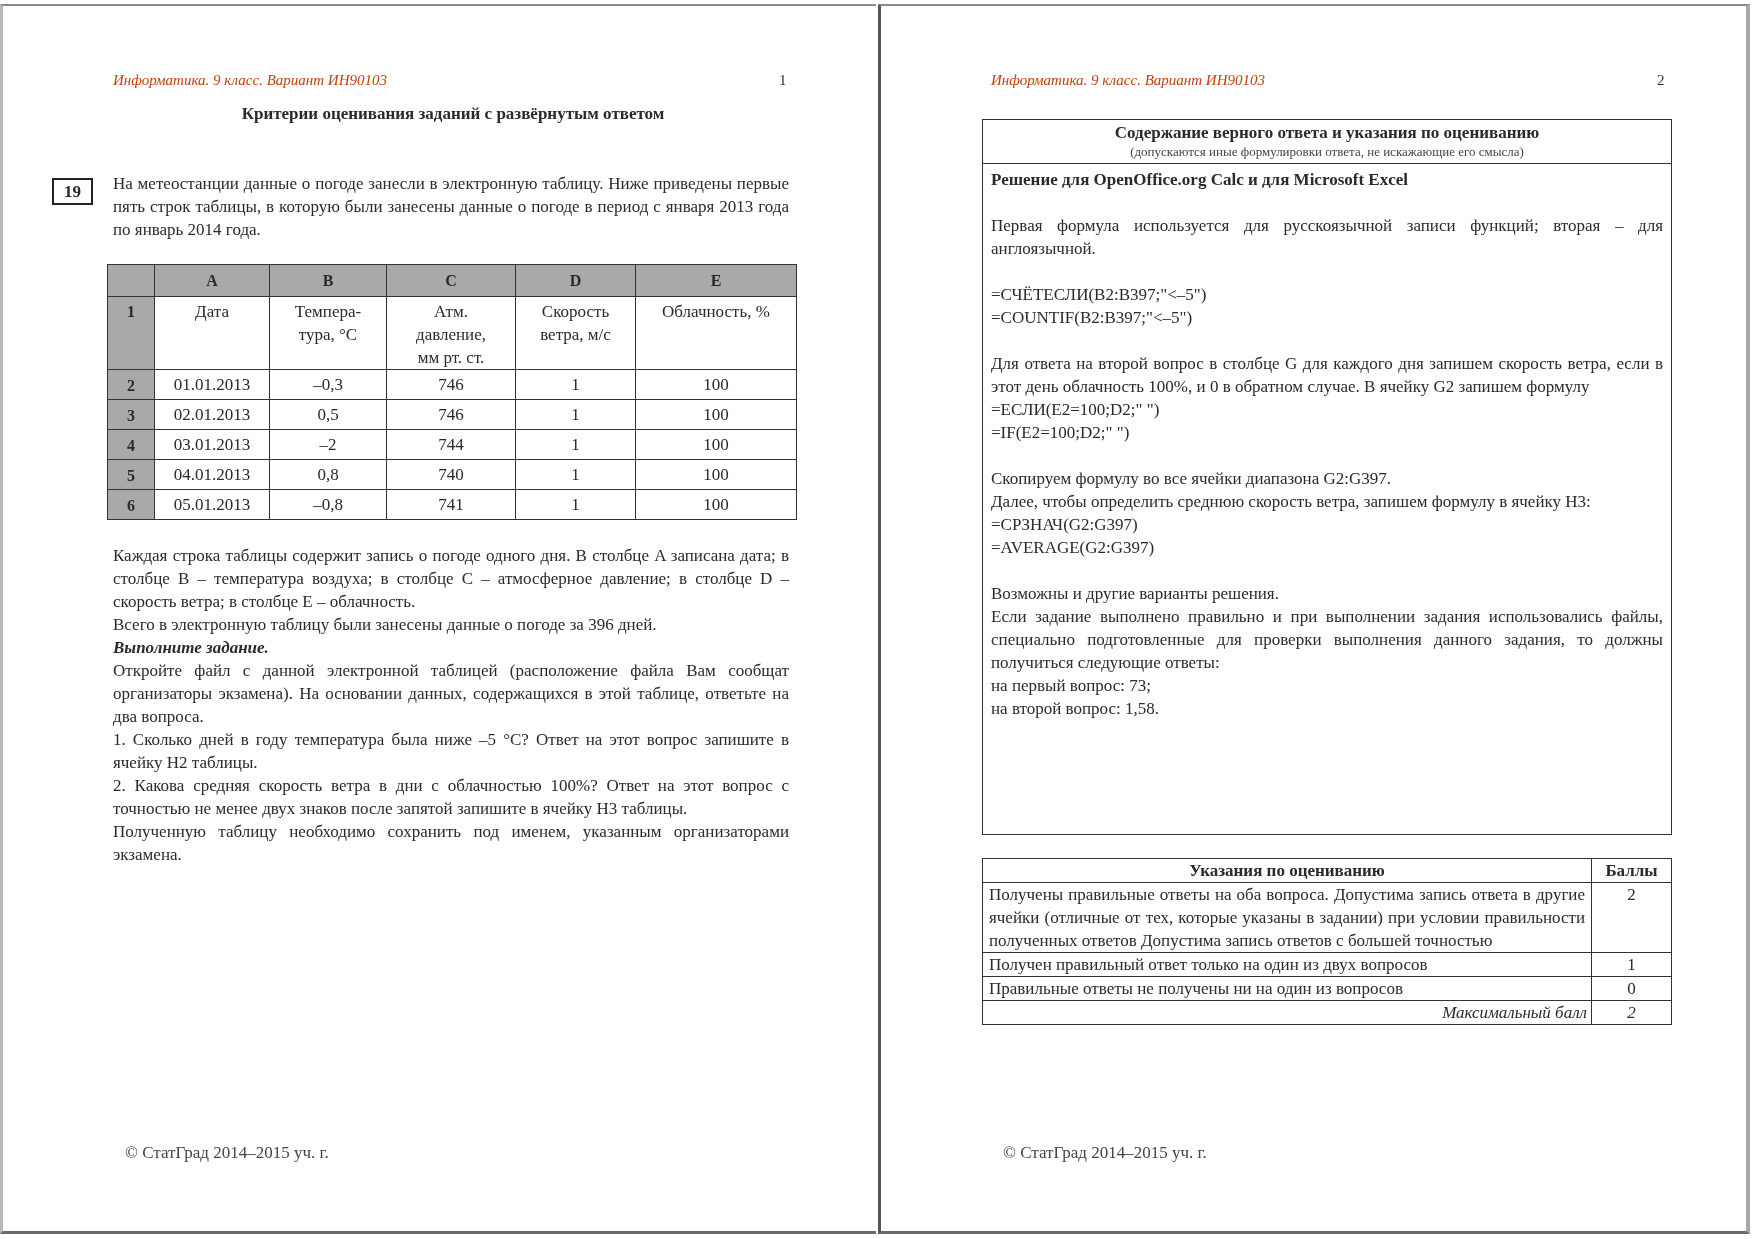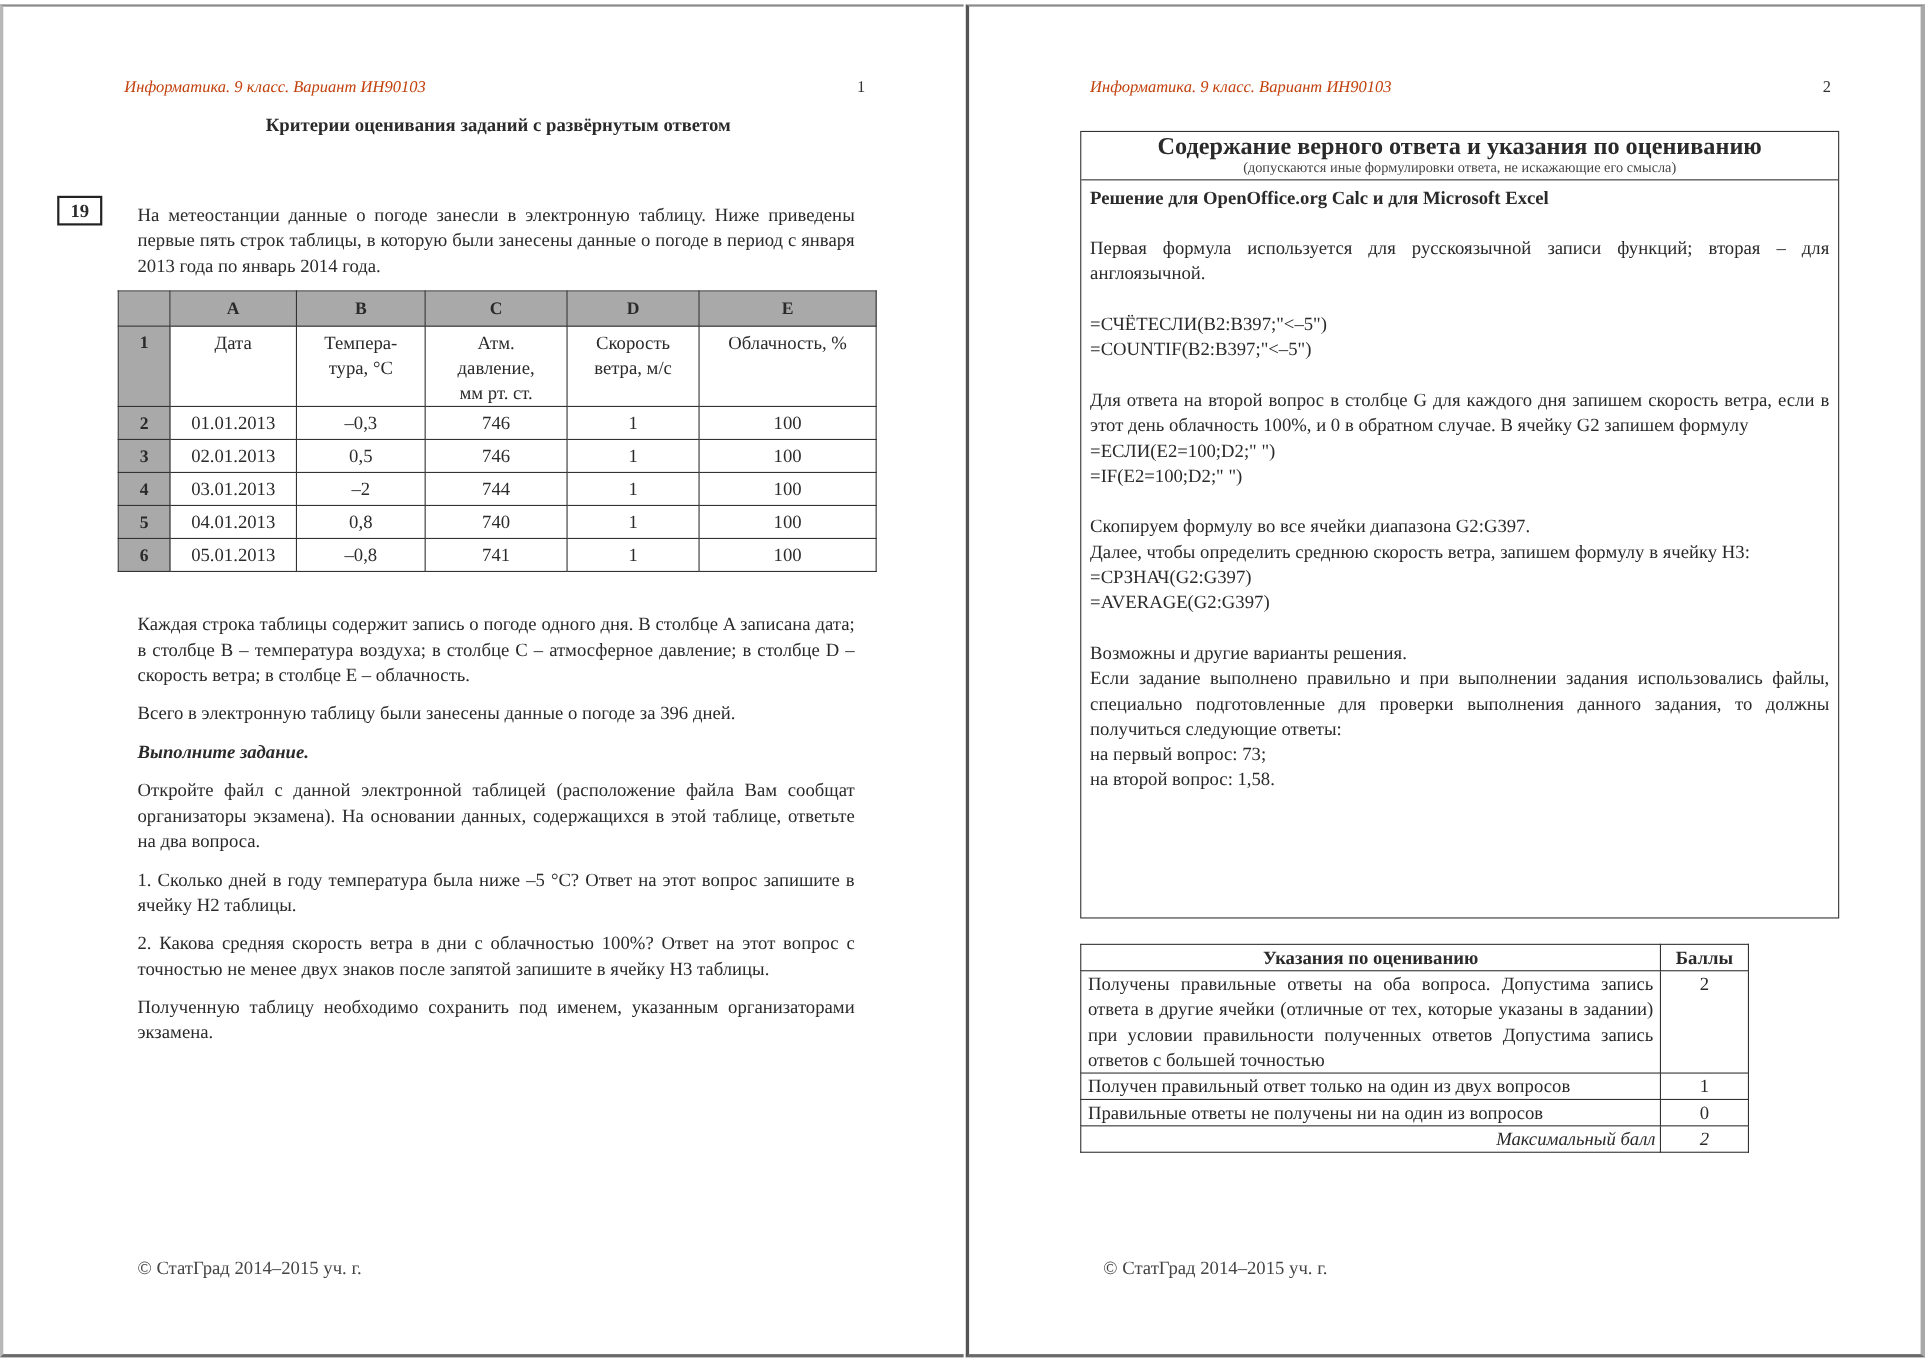--- a/index.html
+++ b/index.html
@@ -13,39 +13,39 @@
 
   .running-head { position: absolute; top: 66px; font-size: 15px; color: #c2410c; font-style: italic; }
   .page-num { position: absolute; top: 66px; font-size: 15px; color: #333; }
   .footer { position: absolute; top: 1137px; font-size: 17px; color: #444; }
 
   .title { position: absolute; top: 98px; left: 110px; width: 680px; text-align: center; font-weight: bold; font-size: 17px; }
 
   .task-num { position: absolute; left: 49px; top: 172px; width: 41px; height: 27px; border: 2px solid #222; font-weight: bold; font-size: 17px; text-align: center; line-height: 23px; }
 
   .para { position: absolute; font-size: 17px; line-height: 23px; text-align: justify; }
-  .para p { margin: 12px; }
+  .para p { margin: 0; }
   .para .bi { font-weight: bold; font-style: italic; }
 
   table.sheet { position: absolute; left: 104px; top: 258px; border-collapse: collapse; font-size: 17px; }
   table.sheet td, table.sheet th { border: 1.5px solid #333; text-align: center; vertical-align: top; }
   table.sheet th { background: #a9a9a9; font-weight: bold; height: 32px; vertical-align: middle; font-size: 16px; }
   table.sheet td.rowh { background: #a9a9a9; font-weight: bold; width: 47px; font-size: 16px; padding-top: 4px; }
   table.sheet td { height: 30px; padding-top: 3px; line-height: 23px; }
   table.sheet tr.hdr td { height: 72px; padding-top: 3px; }
 
   .answer-box { position: absolute; left: 982px; top: 119px; width: 690px; height: 716px; border: 1.5px solid #333; }
   .answer-head { text-align: center; border-bottom: 1.5px solid #333; padding-top: 2px; height: 44px; }
-  .answer-head .h1 { font-weight: bold; font-size: 22px; line-height: 22px; }
+  .answer-head .h1 { font-weight: bold; font-size: 17px; line-height: 22px; }
   .answer-head .h2 { font-size: 13px; line-height: 16px; color: #444; font-family: Liberation Serif, serif; }
   .answer-body { padding: 4px 8px 0 8px; font-size: 17px; line-height: 23px; text-align: justify; }
   .answer-body .solution-title { font-weight: bold; font-size: 17px; }
   .answer-body .gap { height: 23px; }
 
-  table.grading { position: absolute; left: 982px; top: 858px; width: 608px; border-collapse: collapse; font-size: 17px; }
+  table.grading { position: absolute; left: 982px; top: 858px; width: 690px; border-collapse: collapse; font-size: 17px; }
   table.grading td, table.grading th { border: 1.5px solid #333; line-height: 23px; }
   table.grading th { font-weight: bold; text-align: center; font-size: 17px; }
   table.grading td.desc { text-align: justify; padding: 0 6px; }
   table.grading td.pts { width: 80px; text-align: center; vertical-align: top; }
   table.grading td.max { text-align: right; font-style: italic; padding-right: 4px; margin-left: 44px; }
   table.grading td.maxp { font-style: italic; text-align: center; }
 </style>
 </head>
 <body>
 

